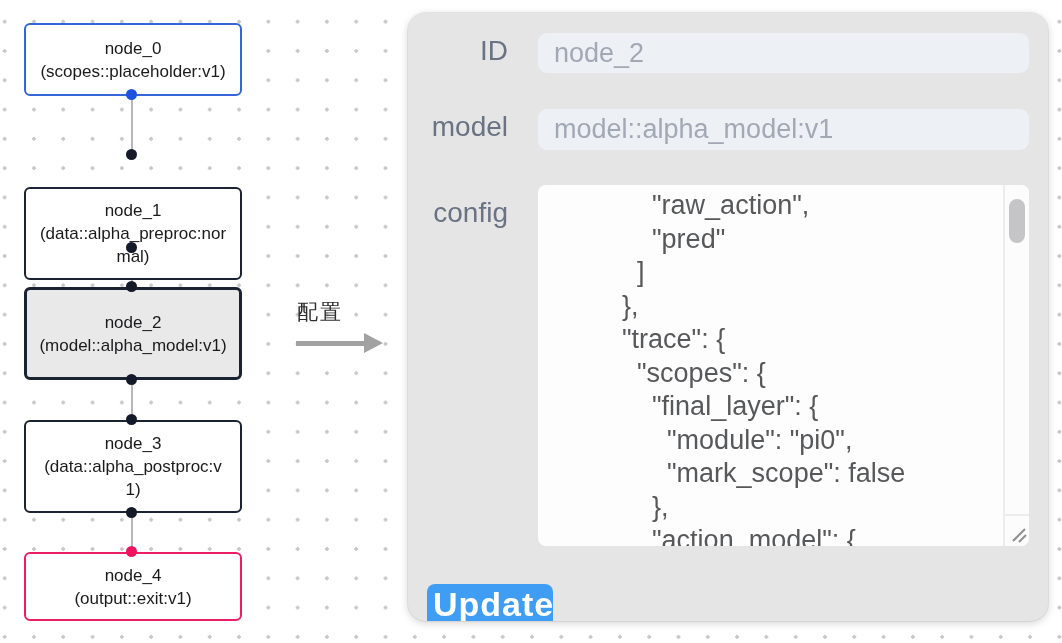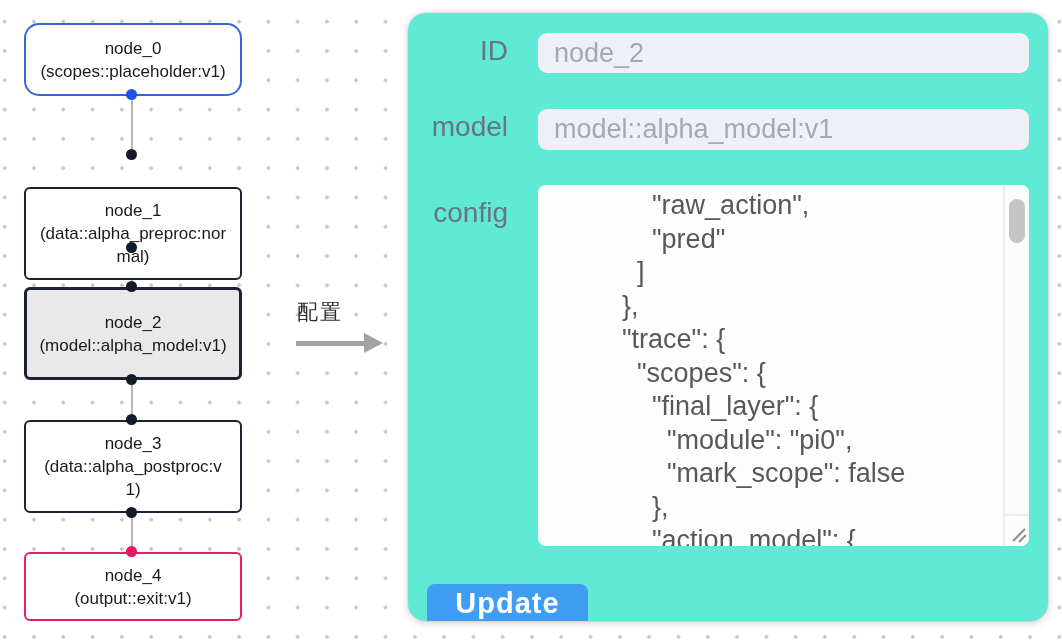--- a/index.html
+++ b/index.html
@@ -14,41 +14,41 @@
   
   .edge{position:absolute;left:131px;width:2px;background:#b7b7ba;}
   .node{
     position:absolute;left:24px;width:218px;box-sizing:border-box;
     background:#ffffff;border:2px solid #1b2232;border-radius:6px;
     display:flex;flex-direction:column;justify-content:center;align-items:center;
     font-size:17px;line-height:23px;color:#1a1a1c;text-align:center;
     padding:0 11px;
   }
   .node .ntype{word-break:break-all;max-width:192px;}
-  .node-input{border-color:#3565d8;border-radius:15px;}
+  .node-input{border-color:#3565d8;}
   .node-output{border-color:#ec1d61;}
   .node-selected{background:#e9e9ea;border-width:3px;}
   .port{position:absolute;width:11px;height:11px;border-radius:50%;left:126px;}
   .port-dark{background:#141a2a;}
   .port-blue{background:#1d53e0;}
   .port-pink{background:#f0135f;}
   
   .transition-label{
     position:absolute;left:297px;top:298px;font-size:21px;color:#2c2c2c;
     letter-spacing:2px;font-weight:500;
   }
   .arrow-shaft{position:absolute;left:296px;top:341px;width:72px;height:5px;background:#a2a2a2;}
   .arrow-head{
     position:absolute;left:364px;top:333px;width:0;height:0;
     border-left:19px solid #a2a2a2;border-top:10px solid transparent;border-bottom:10px solid transparent;
   }
   
   .panel{
     position:absolute;left:408px;top:13px;width:640px;height:608px;
-    background:#5eead4;border-radius:18px;overflow:hidden;
+    background:#e5e5e5;border-radius:18px;overflow:hidden;
     box-shadow:0 0 0 1px rgba(0,0,0,.06),0 2px 8px rgba(0,0,0,.18);
   }
   .field-label{
     position:absolute;left:0;width:100px;text-align:right;
     font-size:28px;color:#6a7383;line-height:40px;
   }
   .text-input{
     position:absolute;left:130px;width:491px;height:40px;box-sizing:border-box;
     background:#edf0f5;border:none;border-radius:9px;outline:none;
     font-family:"Liberation Sans","DejaVu Sans",sans-serif;
@@ -70,24 +70,24 @@
   .scroll-thumb{
     position:absolute;right:4px;top:14px;width:16px;height:44px;
     background:#c5c5c7;border-radius:8px;
   }
   .resize-corner{
     position:absolute;right:0;bottom:0;width:26px;height:32px;box-sizing:border-box;
     background:#fcfcfd;border-left:2px solid #ececec;border-top:2px solid #ececec;
   }
   .resize-corner svg{position:absolute;right:2px;bottom:3px;}
   .update-btn{
-    position:absolute;left:19px;top:571px;width:161px;height:46px;
+    position:absolute;left:19px;top:571px;width:126px;height:46px;
     background:#3f9ef3;border:none;border-radius:8px;color:#ffffff;
     font-family:"Liberation Sans","DejaVu Sans",sans-serif;
-    font-size:29px;font-weight:600;letter-spacing:1px;
+    font-size:34px;font-weight:600;letter-spacing:1px;
     padding-bottom:9px;cursor:pointer;
   }
 </style>
 </head>
 <body>
 
 <div>
 
   <div class="edge" style="top:95px;height:60px;"></div>
   <div class="edge" style="top:248px;height:39px;"></div>

